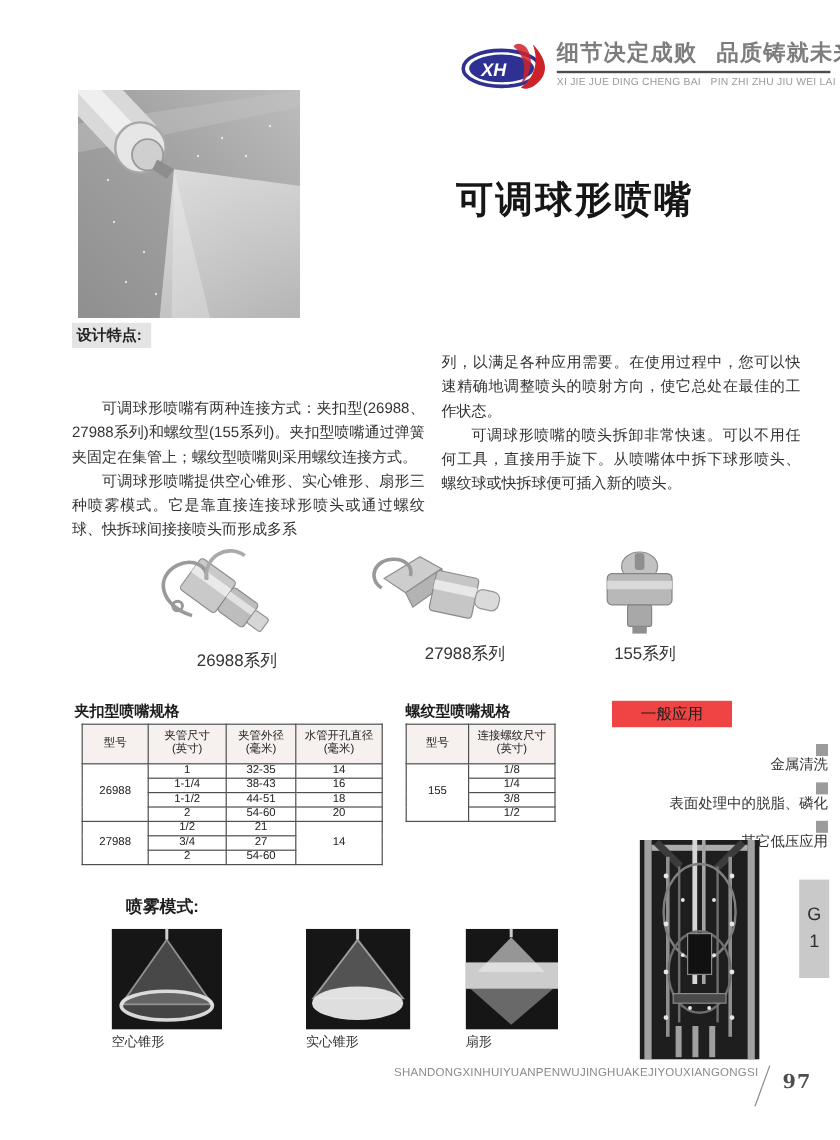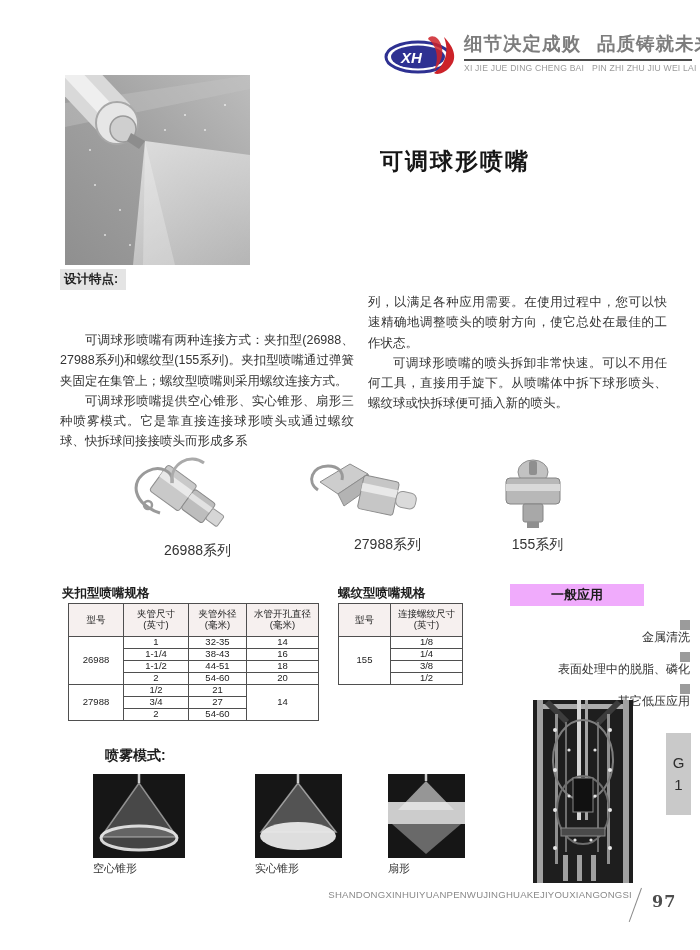--- a/index.html
+++ b/index.html
@@ -15,21 +15,21 @@
   .slogan-line{font-size:18.5px;font-weight:bold;color:#7d7d7d;letter-spacing:1px;white-space:nowrap;}
   .slogan-line .gap{display:inline-block;width:16px;}
   .slogan-rule{margin-top:3px;border-top:2px solid #4c4c4c;width:228px;}
   .pinyin-line{margin-top:2px;font-size:8.6px;color:#9a9a9a;letter-spacing:.2px;white-space:nowrap;}
   .pinyin-line .gap{display:inline-block;width:8px;}
 
   
   .hero{position:absolute;left:65px;top:75px;width:185px;height:190px;}
 
   
-  .page-title{position:absolute;left:380px;top:146px;font-size:23px;font-weight:bold;color:#161616;letter-spacing:2px;}
+  .page-title{position:absolute;left:380px;top:146px;font-size:31px;font-weight:bold;color:#161616;letter-spacing:2px;}
 
   
   .feat-label{position:absolute;left:60px;top:269px;background:#e4e4e4;color:#222;
     font-size:12.5px;font-weight:bold;padding:2px 8px 2px 4px;}
   .col-text{position:absolute;top:294px;font-size:12.5px;line-height:1.62;text-align:justify;color:#333;}
   .col-left{left:60px;width:294px;margin-top:36px;}
   .col-right{left:368px;width:299px;top:292px;}
   .col-text p{margin:0;}
   .col-text p.indent{text-indent:2em;}
 
@@ -42,22 +42,22 @@
   table.spec{position:absolute;border-collapse:collapse;table-layout:fixed;}
   table.spec th,table.spec td{border:1px solid #4f4f4f;text-align:center;vertical-align:middle;
     font-size:9.5px;font-weight:normal;color:#222;padding:0;line-height:1.15;}
   table.spec th{background:#f6f0ef;height:32px;}
   table.spec td{height:11px;}
   table.spec th span{display:block;}
   #clamp-table{left:68px;top:603px;width:250px;}
   #thread-table{left:338px;top:603px;width:124px;}
 
   
-  .apps-header{position:absolute;left:510px;top:584px;width:134px;height:22px;background:#f0abfc;
-    font-size:13px;font-weight:bold;color:#1c1c1c;display:flex;align-items:center;justify-content:center;}
+  .apps-header{position:absolute;left:510px;top:584px;width:100px;height:22px;background:#ef4444;
+    font-size:13px;font-weight:normal;color:#1c1c1c;display:flex;align-items:center;justify-content:center;}
   .app-item{position:absolute;left:505px;display:flex;align-items:flex-end;width:185px;flex-direction:column;}
   .app-bullet{width:10px;height:10px;background:#9b9b9b;margin-top:2px;flex:none;}
   .app-text{font-size:12px;color:#333;margin-left:8px;line-height:1.2;}
 
   
   .spray-label{position:absolute;left:62px;top:747px;font-size:14px;font-weight:bold;color:#1d1d1d;padding-left:43px;}
   .spray-img{position:absolute;top:774px;}
   .spray-cap{position:absolute;top:861px;font-size:11px;color:#333;text-align:left;}
 
   

